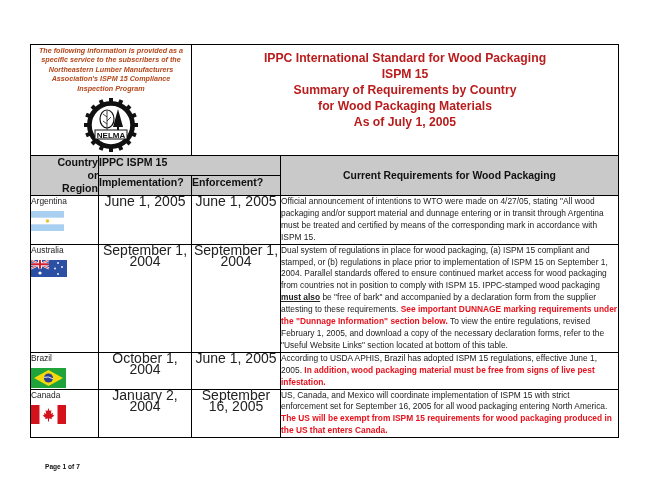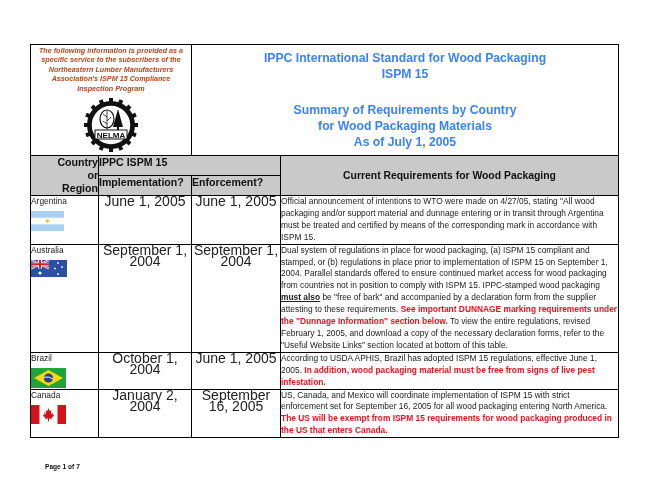--- a/index.html
+++ b/index.html
@@ -13,23 +13,23 @@
   }
   table.doc td, table.doc th {
     border: 1px solid #000; padding: 0; vertical-align: top;
   }
   .intro {
     color: #b5471b; font-style: italic; font-weight: bold;
     font-size: 7.2px; line-height: 9.4px; text-align: center;
     padding: 1px 2px 0 2px;
   }
   .logo-wrap { display: flex; justify-content: center; padding-top: 4px; height: 58px; }
-  .titles { text-align: center; font-weight: bold; color: #3b82f6; }
+  .titles { text-align: center; font-weight: bold; color: #b91c1c; }
   .t1 { font-size: 12.2px; line-height: 16px; margin-top: 5px; }
-  .t2 { font-size: 12.2px; line-height: 16px; margin-top: 20px; }
+  .t2 { font-size: 12.2px; line-height: 16px; }
   th.hdr { background: #c9c9c9; font-weight: bold; font-size: 10.6px; color: #111; }
   th.hdr.left { text-align: right; padding-left: 14px; line-height: 13px; vertical-align: middle; }
   th.hdr.center { text-align: left; line-height: 13px; }
   th.hdr.big { text-align: center; vertical-align: middle; font-size: 10.4px; }
   td.cty { font-size: 8.4px; line-height: 11px; padding: 1px 2px; }
   td.date { font-size: 14px; line-height: 11px; text-align: center; padding-top: 1px; }
   td.req { font-size: 8.4px; line-height: 11.9px; padding: 1px 3px 2px 3px; color: #222; }
   .red { color: #e8121d; font-weight: bold; }
   .ul { font-weight: bold; text-decoration: underline; }
   .flag { margin-top: 4px; display: block; }

